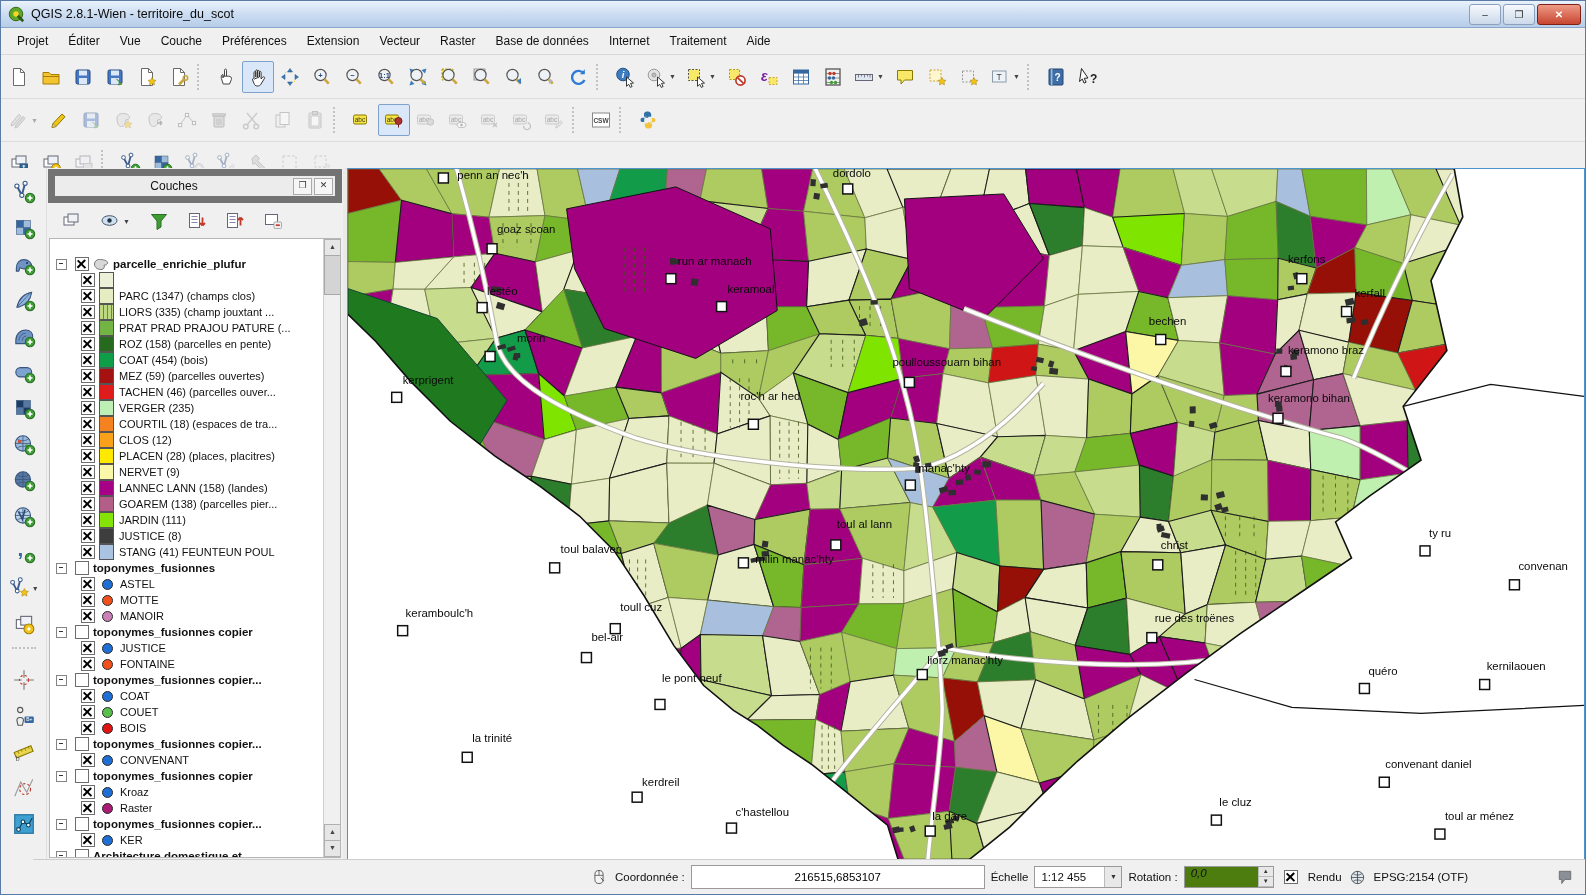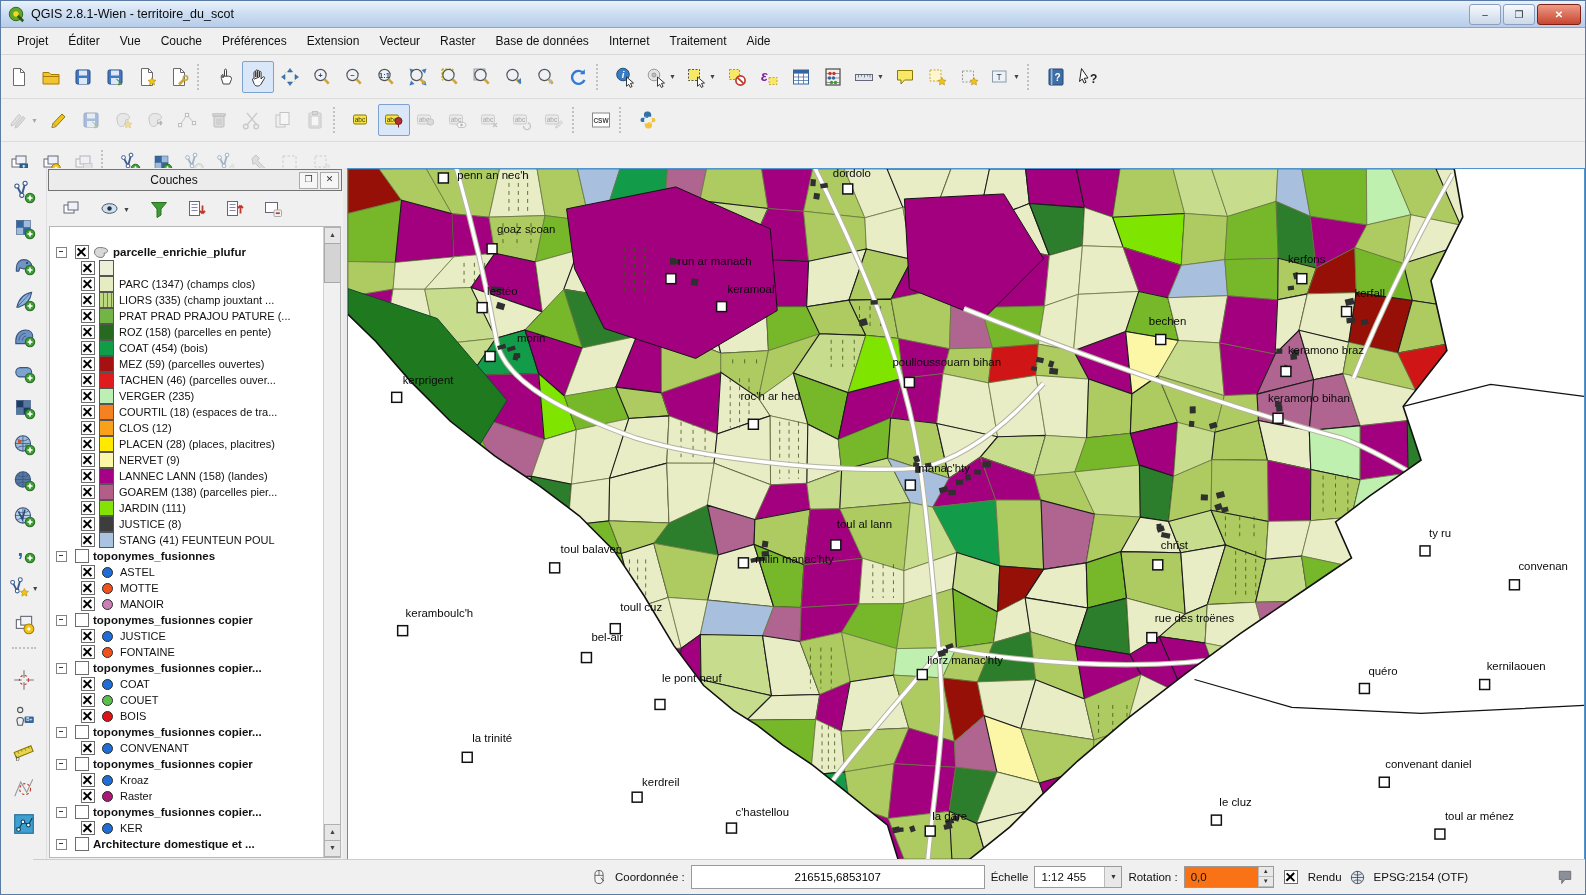--- a/index.html
+++ b/index.html
@@ -28,21 +28,21 @@
   .tbtn.dis{opacity:.42;}
   .dd{font-size:7px;color:#444;margin-left:1px;width:9px;text-align:center;}
   .tbsep{width:9px;height:26px;margin:0 2px;border-left:2px dotted #c2c2c2;}
   
   .main{position:absolute;top:167px;left:0;right:0;bottom:34px;display:flex;}
   .lefttb{width:45px;background:#f0f0f0;display:flex;flex-direction:column;align-items:center;padding-top:8px;gap:4px;border-right:1px solid #e0e0e0;}
   .lefttb .tbtn{width:32px;height:30px;}
   .vsep{height:8px;width:24px;border-top:2px dotted #c2c2c2;margin:3px 0;}
   
   .panel{width:296px;background:#f0f0f0;display:flex;flex-direction:column;border-right:4px solid #eaeaea;}
-  .panel-hdr{height:20px;display:flex;align-items:center;background:#ececec;border:1px solid #737373;margin:1px;}
+  .panel-hdr{height:20px;display:flex;align-items:center;background:#ececec;border:7px solid #737373;margin:1px;}
   .panel-hdr .phtitle{flex:1;text-align:center;font-size:12px;}
   .phbtn{width:17px;height:15px;border:1px solid #aaa;background:#f6f6f6;font-size:9px;line-height:13px;text-align:center;margin-right:2px;color:#333;}
   .panel-tb{height:30px;display:flex;align-items:center;gap:10px;padding:2px 10px;}
   .panel-tb .tbtn{width:26px;height:26px;}
   .tree-wrap{position:relative;flex:1;margin:0 2px 2px 2px;border:1px solid #b6b6b6;background:#fff;overflow:hidden;}
   .tree{position:absolute;inset:0 17px 0 0;padding-top:17px;overflow:hidden;}
   .trow{height:16px;line-height:16px;display:flex;align-items:center;white-space:nowrap;font-size:11px;}
   .trow .lbl{overflow:hidden;text-overflow:clip;}
   .trow.b .lbl{font-weight:bold;font-size:11.5px;}
   .exp{width:9px;height:9px;border:1px solid #848484;background:#fff;position:relative;margin:0 4px 0 3px;flex:0 0 auto;}
@@ -61,21 +61,21 @@
   
   .map{flex:1;position:relative;border:1px solid #4f94cd;background:#fff;overflow:hidden;}
   .map svg{display:block;}
   
   .statusbar{position:absolute;left:0;right:0;bottom:0;height:34px;background:#f0f0f0;
     border-top:1px solid #cdcdcd;display:flex;align-items:center;gap:6px;padding-left:556px;font-size:11.5px;margin-left:32px;}
   .stinput{width:288px;height:20px;border:1px solid #9a9a9a;background:#fff;text-align:center;font-size:11.5px;font-family:"Liberation Sans",sans-serif;}
   .stcombo{width:86px;height:20px;border:1px solid #9a9a9a;background:#fff;display:flex;align-items:center;}
   .stcombo .val{flex:1;padding-left:6px;}
   .stcombo .arr{width:16px;height:100%;border-left:1px solid #bbb;background:#e8e8e8;font-size:7px;text-align:center;line-height:20px;color:#333;}
-  .stspin{width:88px;height:20px;border:1px solid #9a9a9a;background:#f97316;display:flex;align-items:center;}
+  .stspin{width:88px;height:20px;border:1px solid #9a9a9a;background:#4d7c0f;display:flex;align-items:flex-start;font-style:italic;}
   .stspin .val{flex:1;padding-left:6px;}
   .spinarr{width:15px;display:flex;flex-direction:column;height:100%;}
   .spinarr div{flex:1;border-left:1px solid #bbb;border-bottom:1px solid #bbb;background:#e8e8e8;font-size:6px;text-align:center;line-height:9px;color:#333;}
   .sticon{width:20px;height:20px;display:flex;align-items:center;justify-content:center;}
   .stspacer{flex:1;}
 </style>
 </head>
 <body>
 
 <div class="app">

